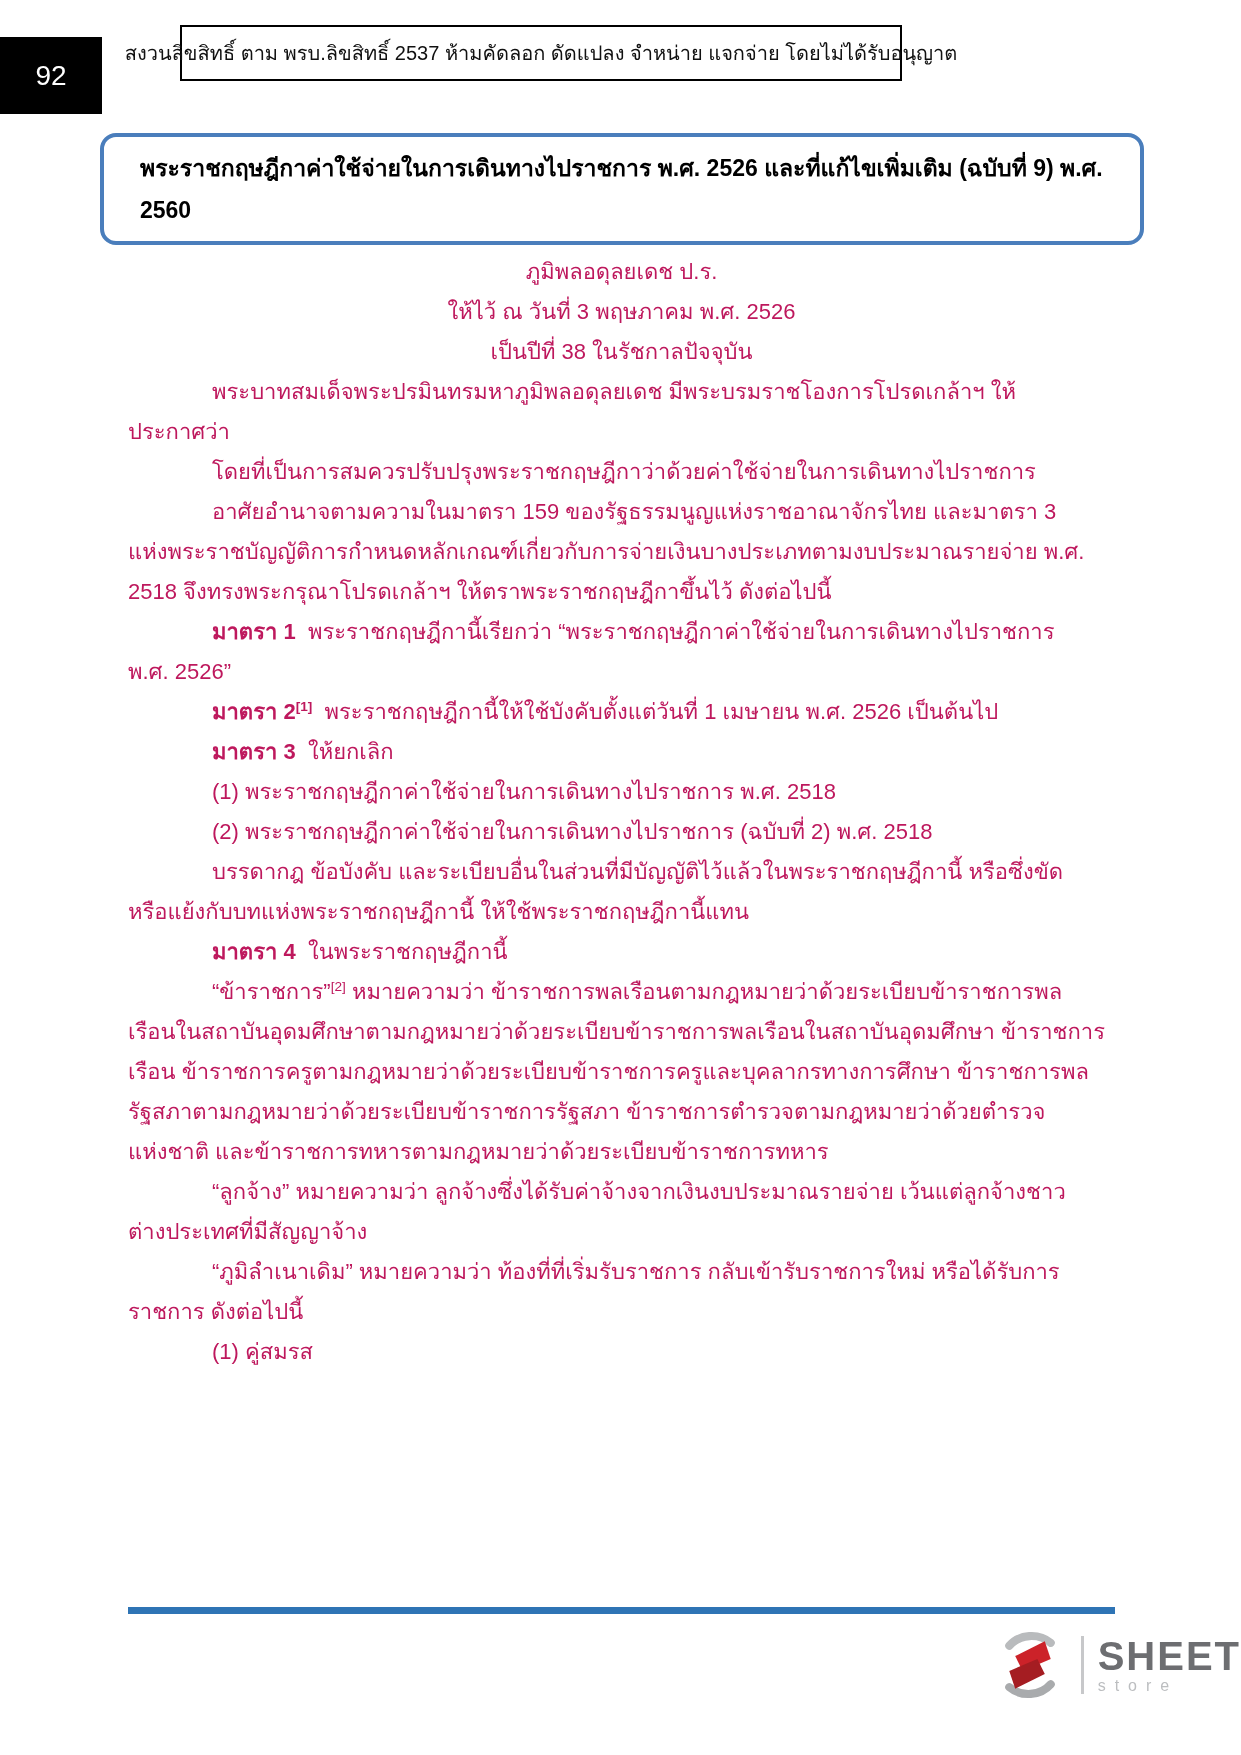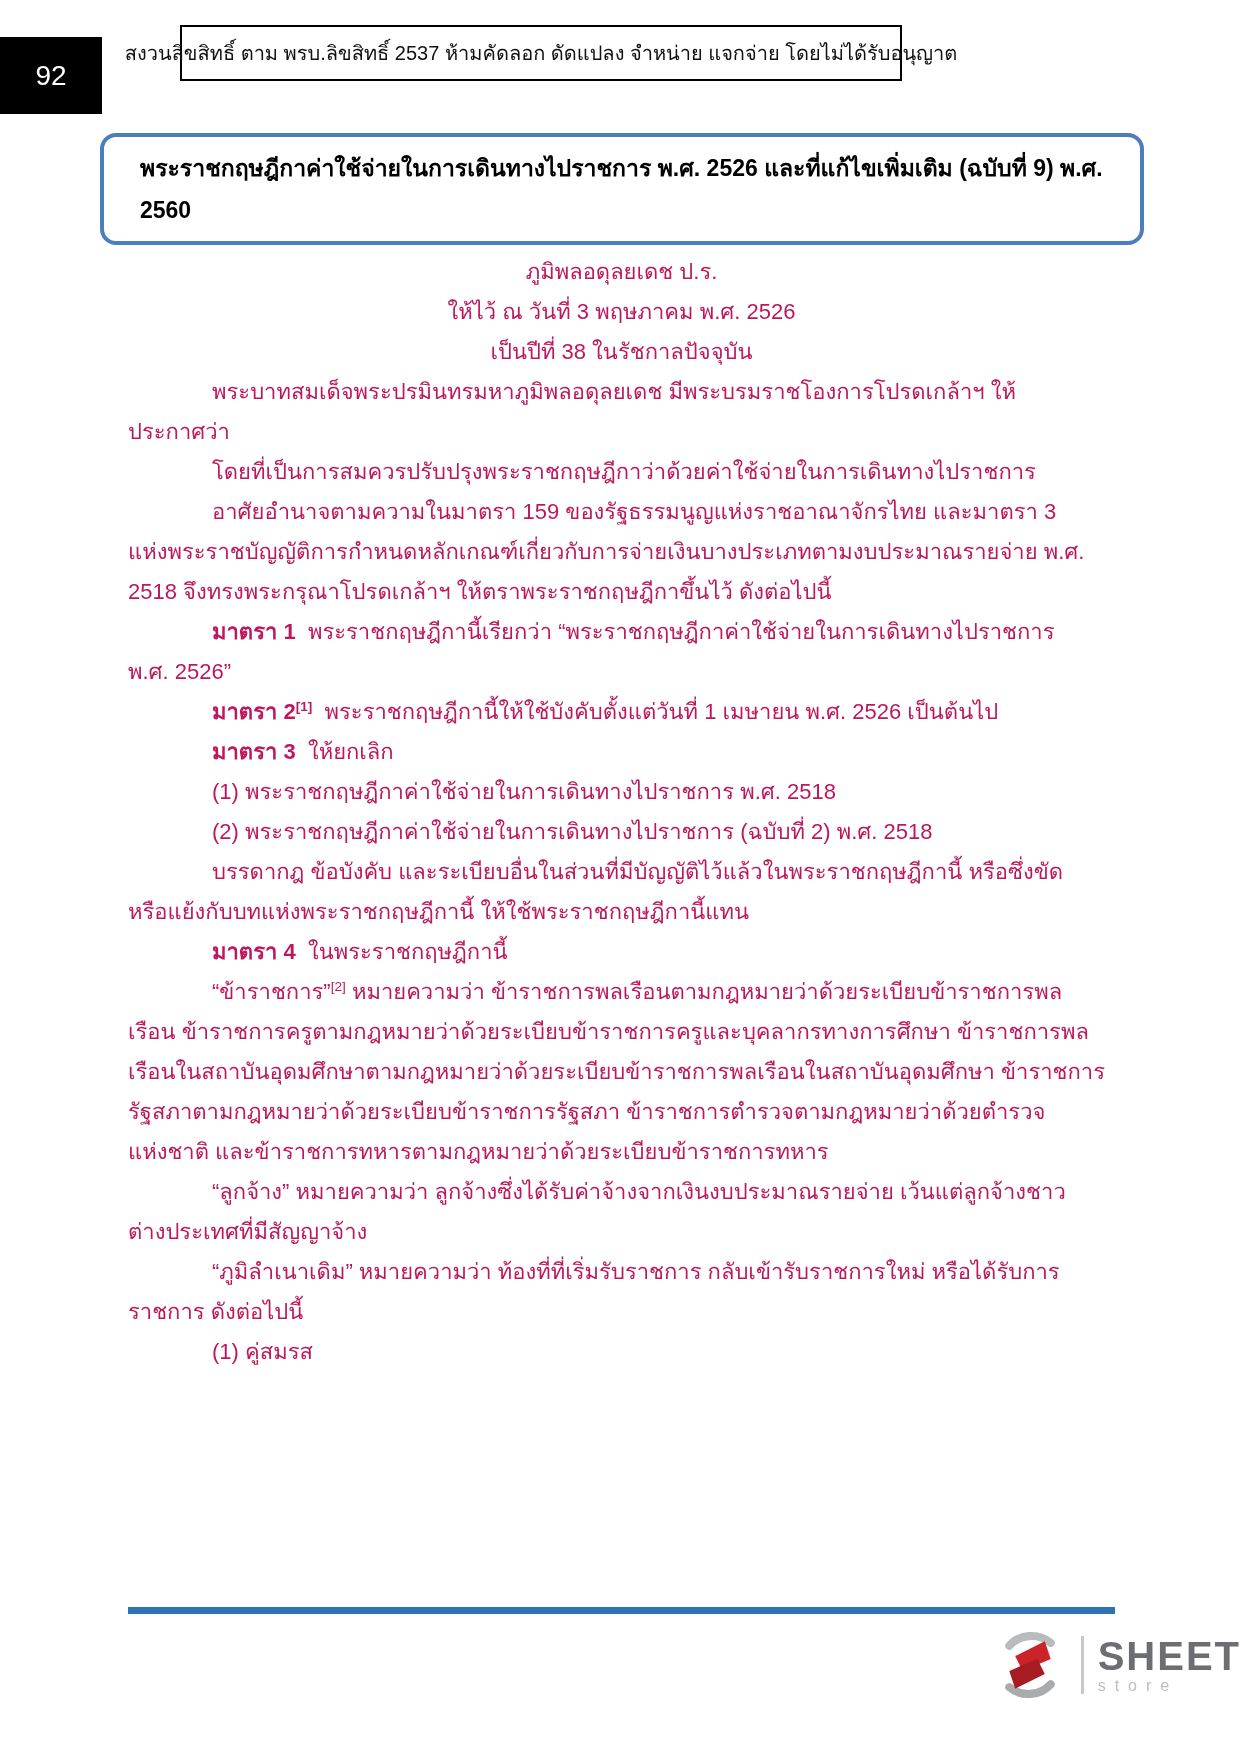--- a/index.html
+++ b/index.html
@@ -133,22 +133,22 @@
     <div class="line indent"><span class="bold">มาตรา 1</span><span>  พระราชกฤษฎีกานี้เรียกว่า “พระราชกฤษฎีกาค่าใช้จ่ายในการเดินทางไปราชการ</span></div>
     <div class="line flush"><span>พ.ศ. 2526”</span></div>
     <div class="line indent"><span class="bold">มาตรา 2</span><sup class="bold">[1]</sup><span>  พระราชกฤษฎีกานี้ให้ใช้บังคับตั้งแต่วันที่ 1 เมษายน พ.ศ. 2526 เป็นต้นไป</span></div>
     <div class="line indent"><span class="bold">มาตรา 3</span><span>  ให้ยกเลิก</span></div>
     <div class="line indent"><span>(1) พระราชกฤษฎีกาค่าใช้จ่ายในการเดินทางไปราชการ พ.ศ. 2518</span></div>
     <div class="line indent"><span>(2) พระราชกฤษฎีกาค่าใช้จ่ายในการเดินทางไปราชการ (ฉบับที่ 2) พ.ศ. 2518</span></div>
     <div class="line indent"><span>บรรดากฎ ข้อบังคับ และระเบียบอื่นในส่วนที่มีบัญญัติไว้แล้วในพระราชกฤษฎีกานี้ หรือซึ่งขัด</span></div>
     <div class="line flush"><span>หรือแย้งกับบทแห่งพระราชกฤษฎีกานี้ ให้ใช้พระราชกฤษฎีกานี้แทน</span></div>
     <div class="line indent"><span class="bold">มาตรา 4</span><span>  ในพระราชกฤษฎีกานี้</span></div>
     <div class="line indent"><span>“ข้าราชการ”</span><sup>[2]</sup><span> หมายความว่า ข้าราชการพลเรือนตามกฎหมายว่าด้วยระเบียบข้าราชการพล</span></div>
+    <div class="line flush"><span>เรือนในสถาบันอุดมศึกษาตามกฎหมายว่าด้วยระเบียบข้าราชการพลเรือนในสถาบันอุดมศึกษา ข้าราชการ</span></div>
     <div class="line flush"><span>เรือน ข้าราชการครูตามกฎหมายว่าด้วยระเบียบข้าราชการครูและบุคลากรทางการศึกษา ข้าราชการพล</span></div>
-    <div class="line flush"><span>เรือนในสถาบันอุดมศึกษาตามกฎหมายว่าด้วยระเบียบข้าราชการพลเรือนในสถาบันอุดมศึกษา ข้าราชการ</span></div>
     <div class="line flush"><span>รัฐสภาตามกฎหมายว่าด้วยระเบียบข้าราชการรัฐสภา ข้าราชการตำรวจตามกฎหมายว่าด้วยตำรวจ</span></div>
     <div class="line flush"><span>แห่งชาติ และข้าราชการทหารตามกฎหมายว่าด้วยระเบียบข้าราชการทหาร</span></div>
     <div class="line indent"><span>“ลูกจ้าง” หมายความว่า ลูกจ้างซึ่งได้รับค่าจ้างจากเงินงบประมาณรายจ่าย เว้นแต่ลูกจ้างชาว</span></div>
     <div class="line flush"><span>ต่างประเทศที่มีสัญญาจ้าง</span></div>
     <div class="line indent"><span>“ภูมิลำเนาเดิม” หมายความว่า ท้องที่ที่เริ่มรับราชการ กลับเข้ารับราชการใหม่ หรือได้รับการ</span></div>
     <div class="line flush"><span>ราชการ ดังต่อไปนี้</span></div>
     <div class="line indent"><span>(1) คู่สมรส</span></div>
   </div>
 
 <div class="footer-divider"></div>

